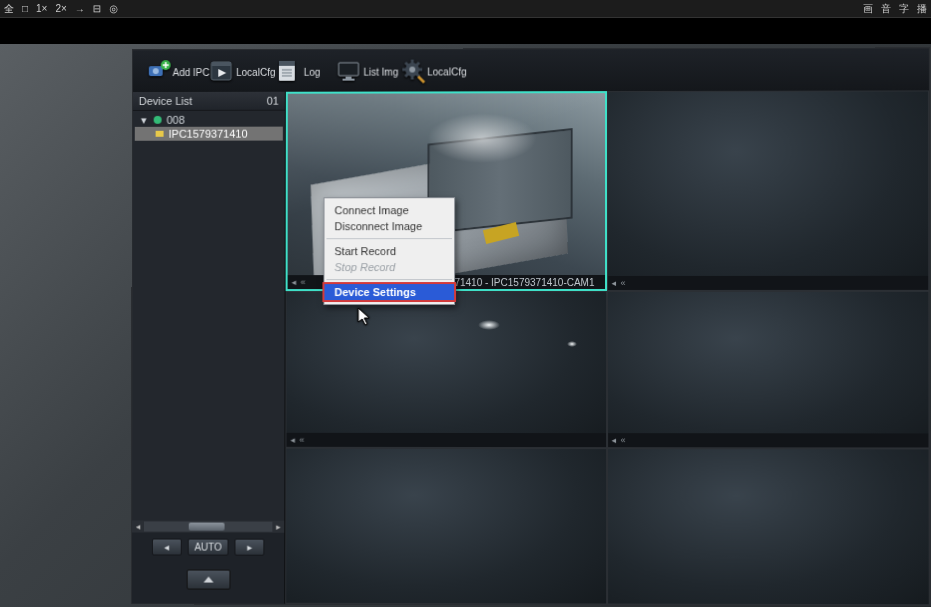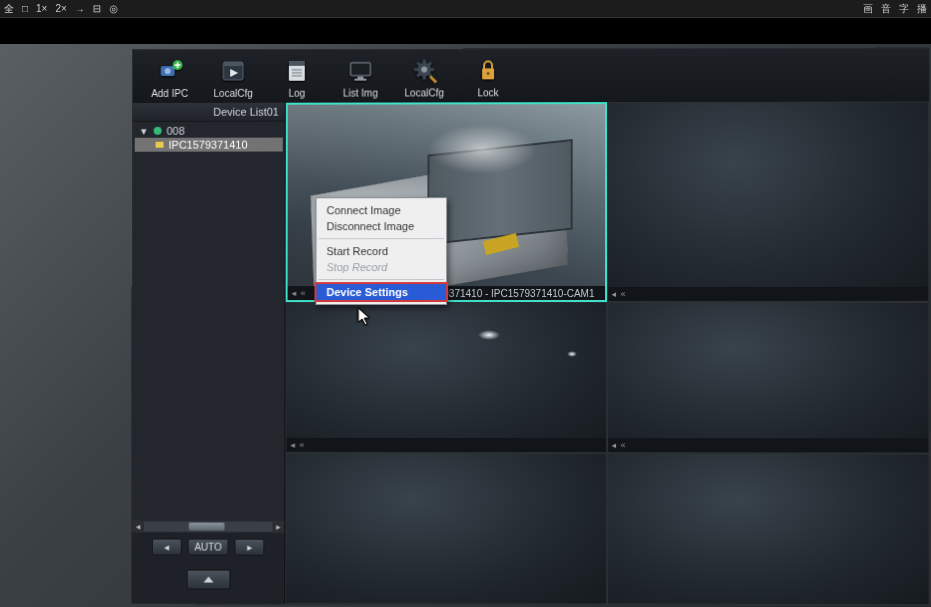--- a/index.html
+++ b/index.html
@@ -41,21 +41,21 @@
     display: flex; flex-direction: column;
     transform: perspective(2000px) rotateY(-1deg) rotateX(0.5deg);
   }
 
   
   .toolbar {
     display: flex; gap: 6px; padding: 4px 8px 2px 8px;
     background: linear-gradient(#1e2228,#14171b);
   }
   .tool-btn {
-    display: flex; flex-direction: column; align-items: center;
+    display: flex; flex-direction: row; align-items: center;
     width: 58px; padding: 2px;
     color: #e4e8ec; font-size: 10px;
     cursor: pointer;
   }
   .tool-btn .icon-box {
     width: 34px; height: 30px;
     display: flex; align-items: center; justify-content: center;
     margin-bottom: 2px;
   }
   .tool-btn svg { filter: drop-shadow(0 1px 1px #000); }
@@ -67,21 +67,21 @@
   }
 
   
   .sidebar {
     width: 154px; background: #23272d;
     border-right: 1px solid #0c0e10;
     display: flex; flex-direction: column;
     position: relative;
   }
   .sidebar-head {
-    display: flex; justify-content: flex-end; align-items: center;
+    display: flex; justify-content: space-between; align-items: center;
     padding: 3px 6px;
     background: linear-gradient(#2d3138,#20242a);
     font-size: 11px; color: #d2d6da;
     border-bottom: 1px solid #14161a;
   }
   .tree {
     flex: 1; padding: 2px 2px; font-size: 11px; color: #cfd4d9;
     position: relative;
   }
   .tree-row {
@@ -177,21 +177,21 @@
   .cell .divider-bar .caption { flex:1; text-align:right; padding-right:6px; }
 
   .cell .blob{
     position:absolute; width:22px; height:10px; border-radius:50%;
     background: radial-gradient(ellipse, #f2f6f8 0%, rgba(255,255,255,0) 70%);
   }
 
   
   .context-menu{
     position:absolute;
-    left: 184px; top: 148px;
+    left: 192px; top: 148px;
     width: 132px;
     background: #efefef;
     border: 1px solid #8a8f96;
     box-shadow: 2px 3px 6px rgba(0,0,0,0.5);
     font-family: "Courier New", monospace;
     font-size: 11px;
     color: #333;
     z-index: 50;
   }
   .context-menu .grp{
@@ -313,30 +313,20 @@
                 <line x1="19" y1="16" x2="22" y2="19"></line>
               <line x1="22" y1="5" x2="19" y2="8"></line>
                 <line x1="11" y1="16" x2="8" y2="19"></line>
             </g>
             <polygon points="22,18 28,24 26,26 20,20" fill="#c78f2e"></polygon>
           </svg>
         </div>
         <span class="label">LocalCfg</span>
       </div>
 
-      <div class="tool-btn">
-        <div class="icon-box">
-          <svg width="30" height="26" viewBox="0 0 30 26">
-            <rect x="9" y="11" width="12" height="11" rx="1" fill="#d9a23a"></rect>
-            <path d="M11 11v-3a4 4 0 0 1 8 0v3" fill="none" stroke="#d9a23a" stroke-width="2"></path>
-            <circle cx="15" cy="16" r="1.5" fill="#6b4d14"></circle>
-          </svg>
-        </div>
-        <span class="label">Lock</span>
-      </div>
 
     </div>
 
     <div class="body">
 
       <div class="sidebar">
         <div class="sidebar-head">
           <span>Device List</span>
           <span>01</span>
         </div>

